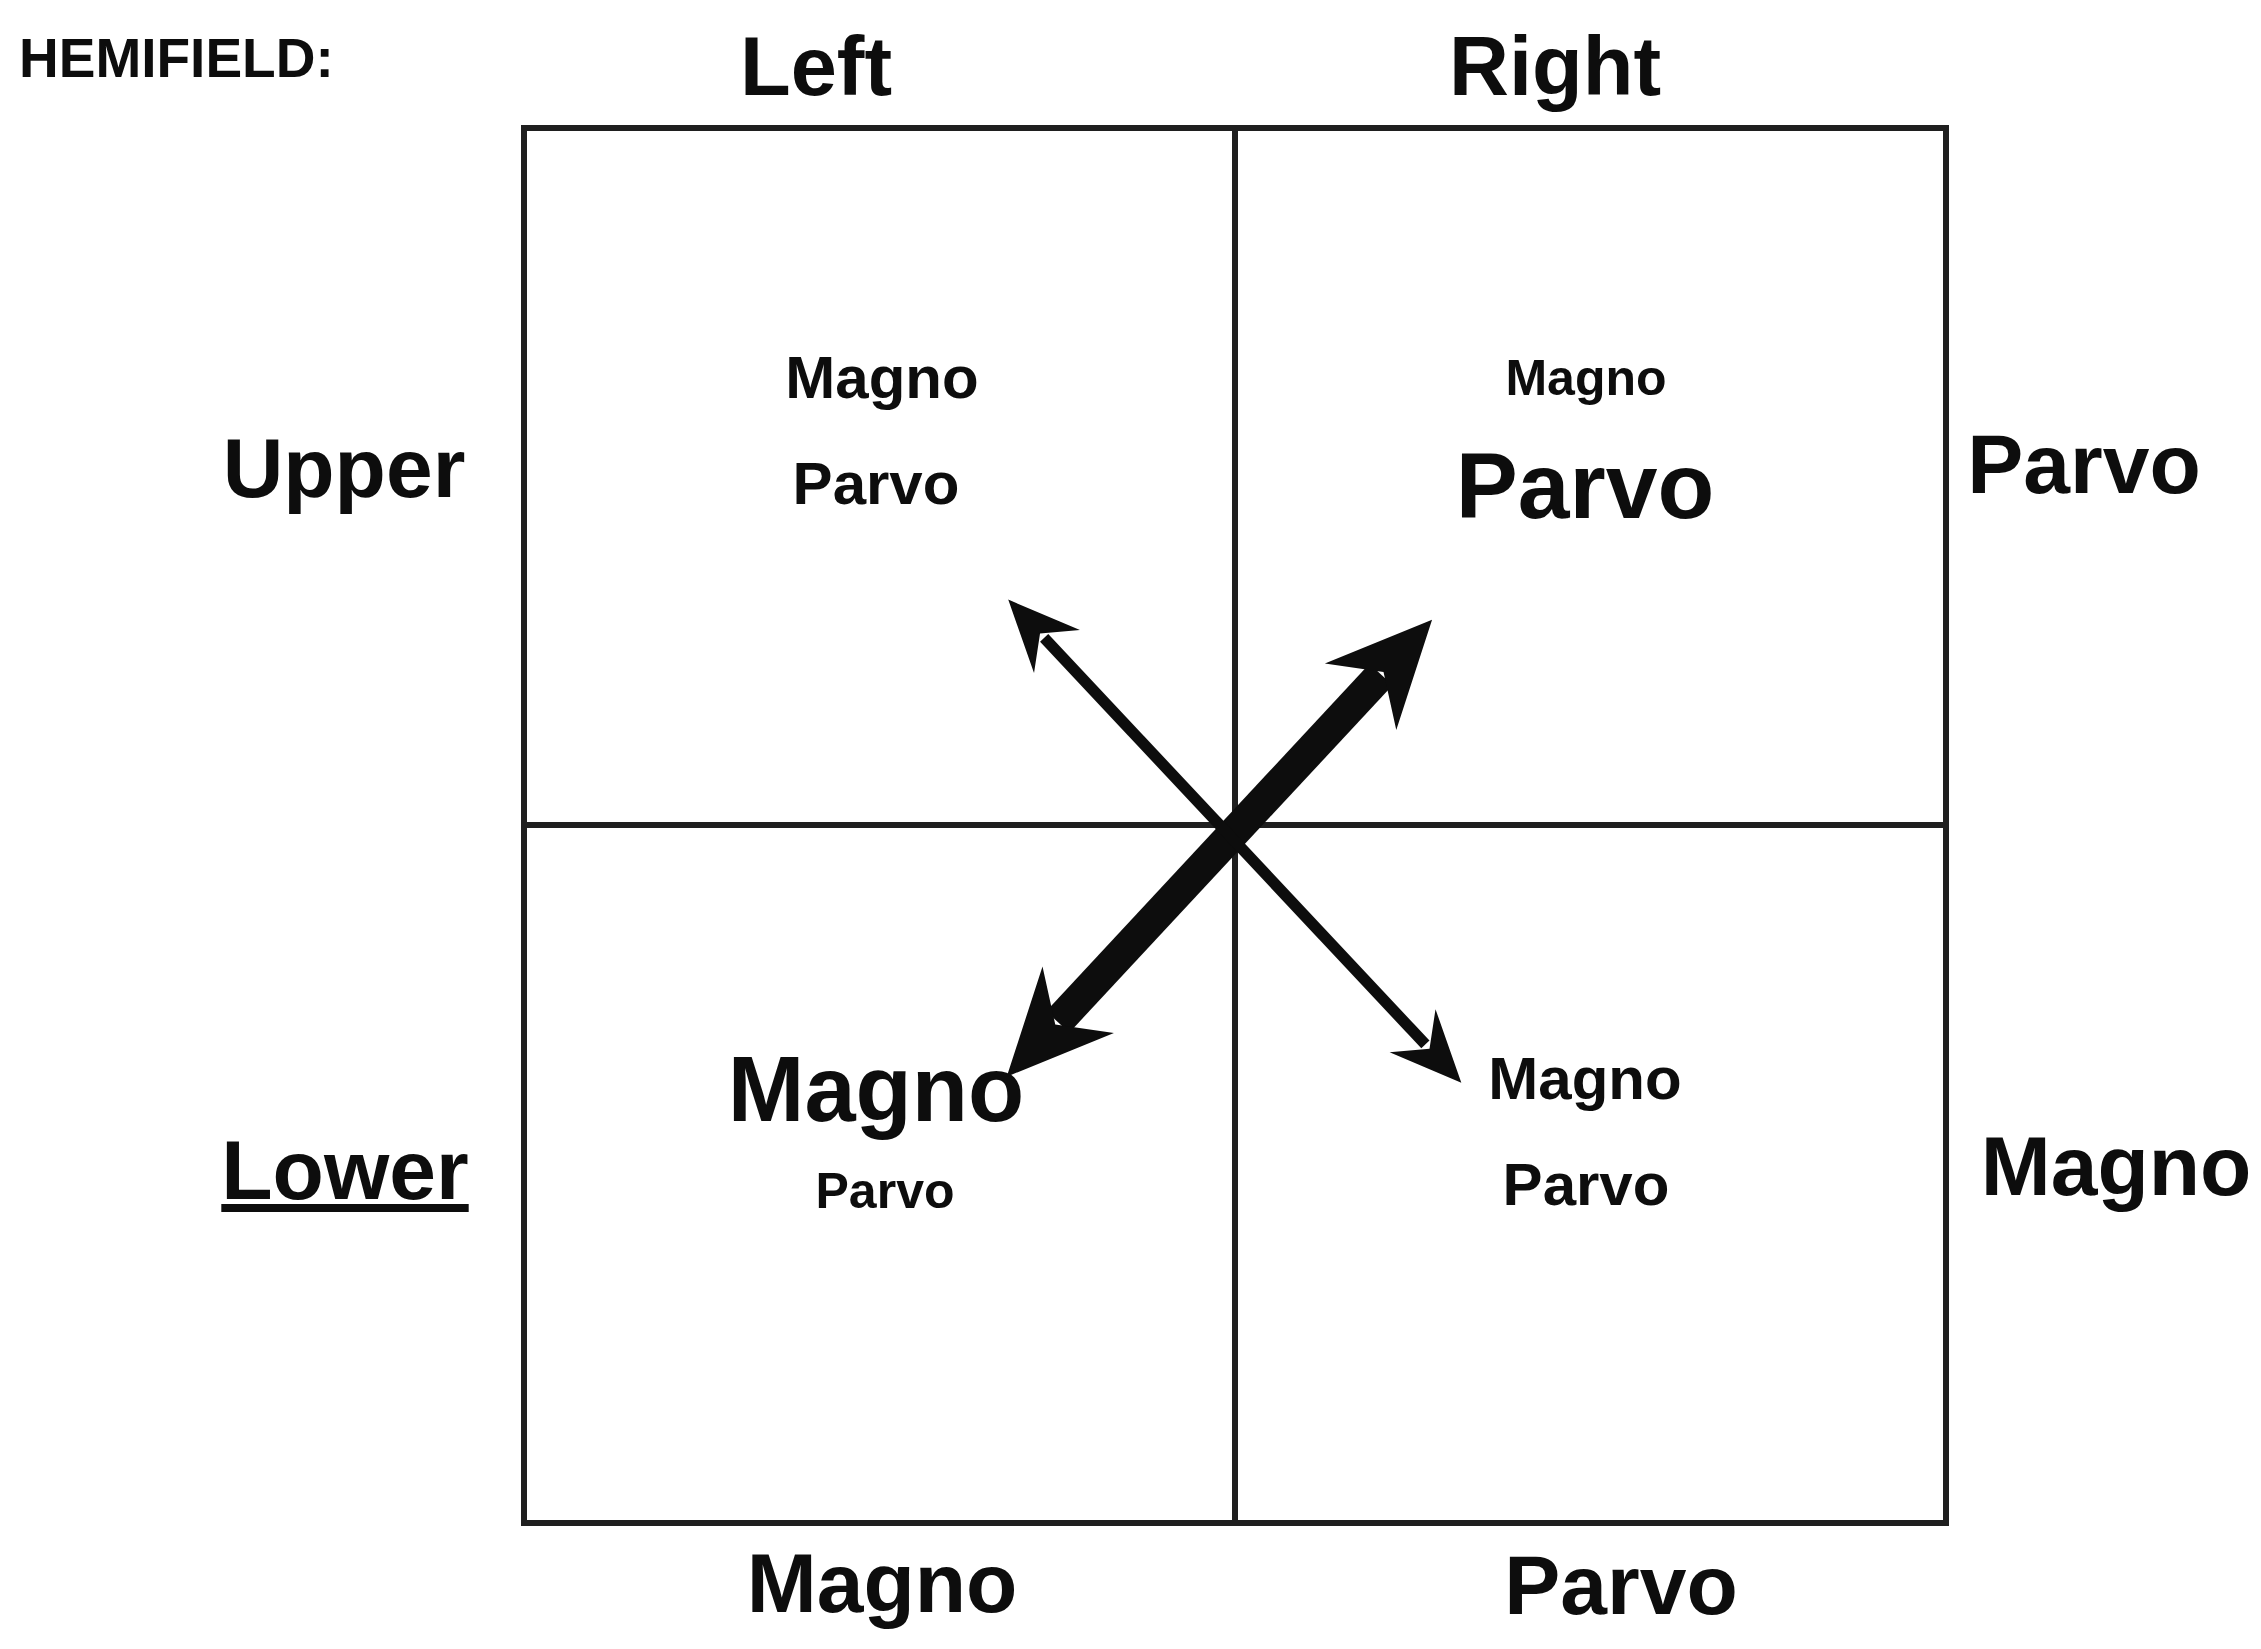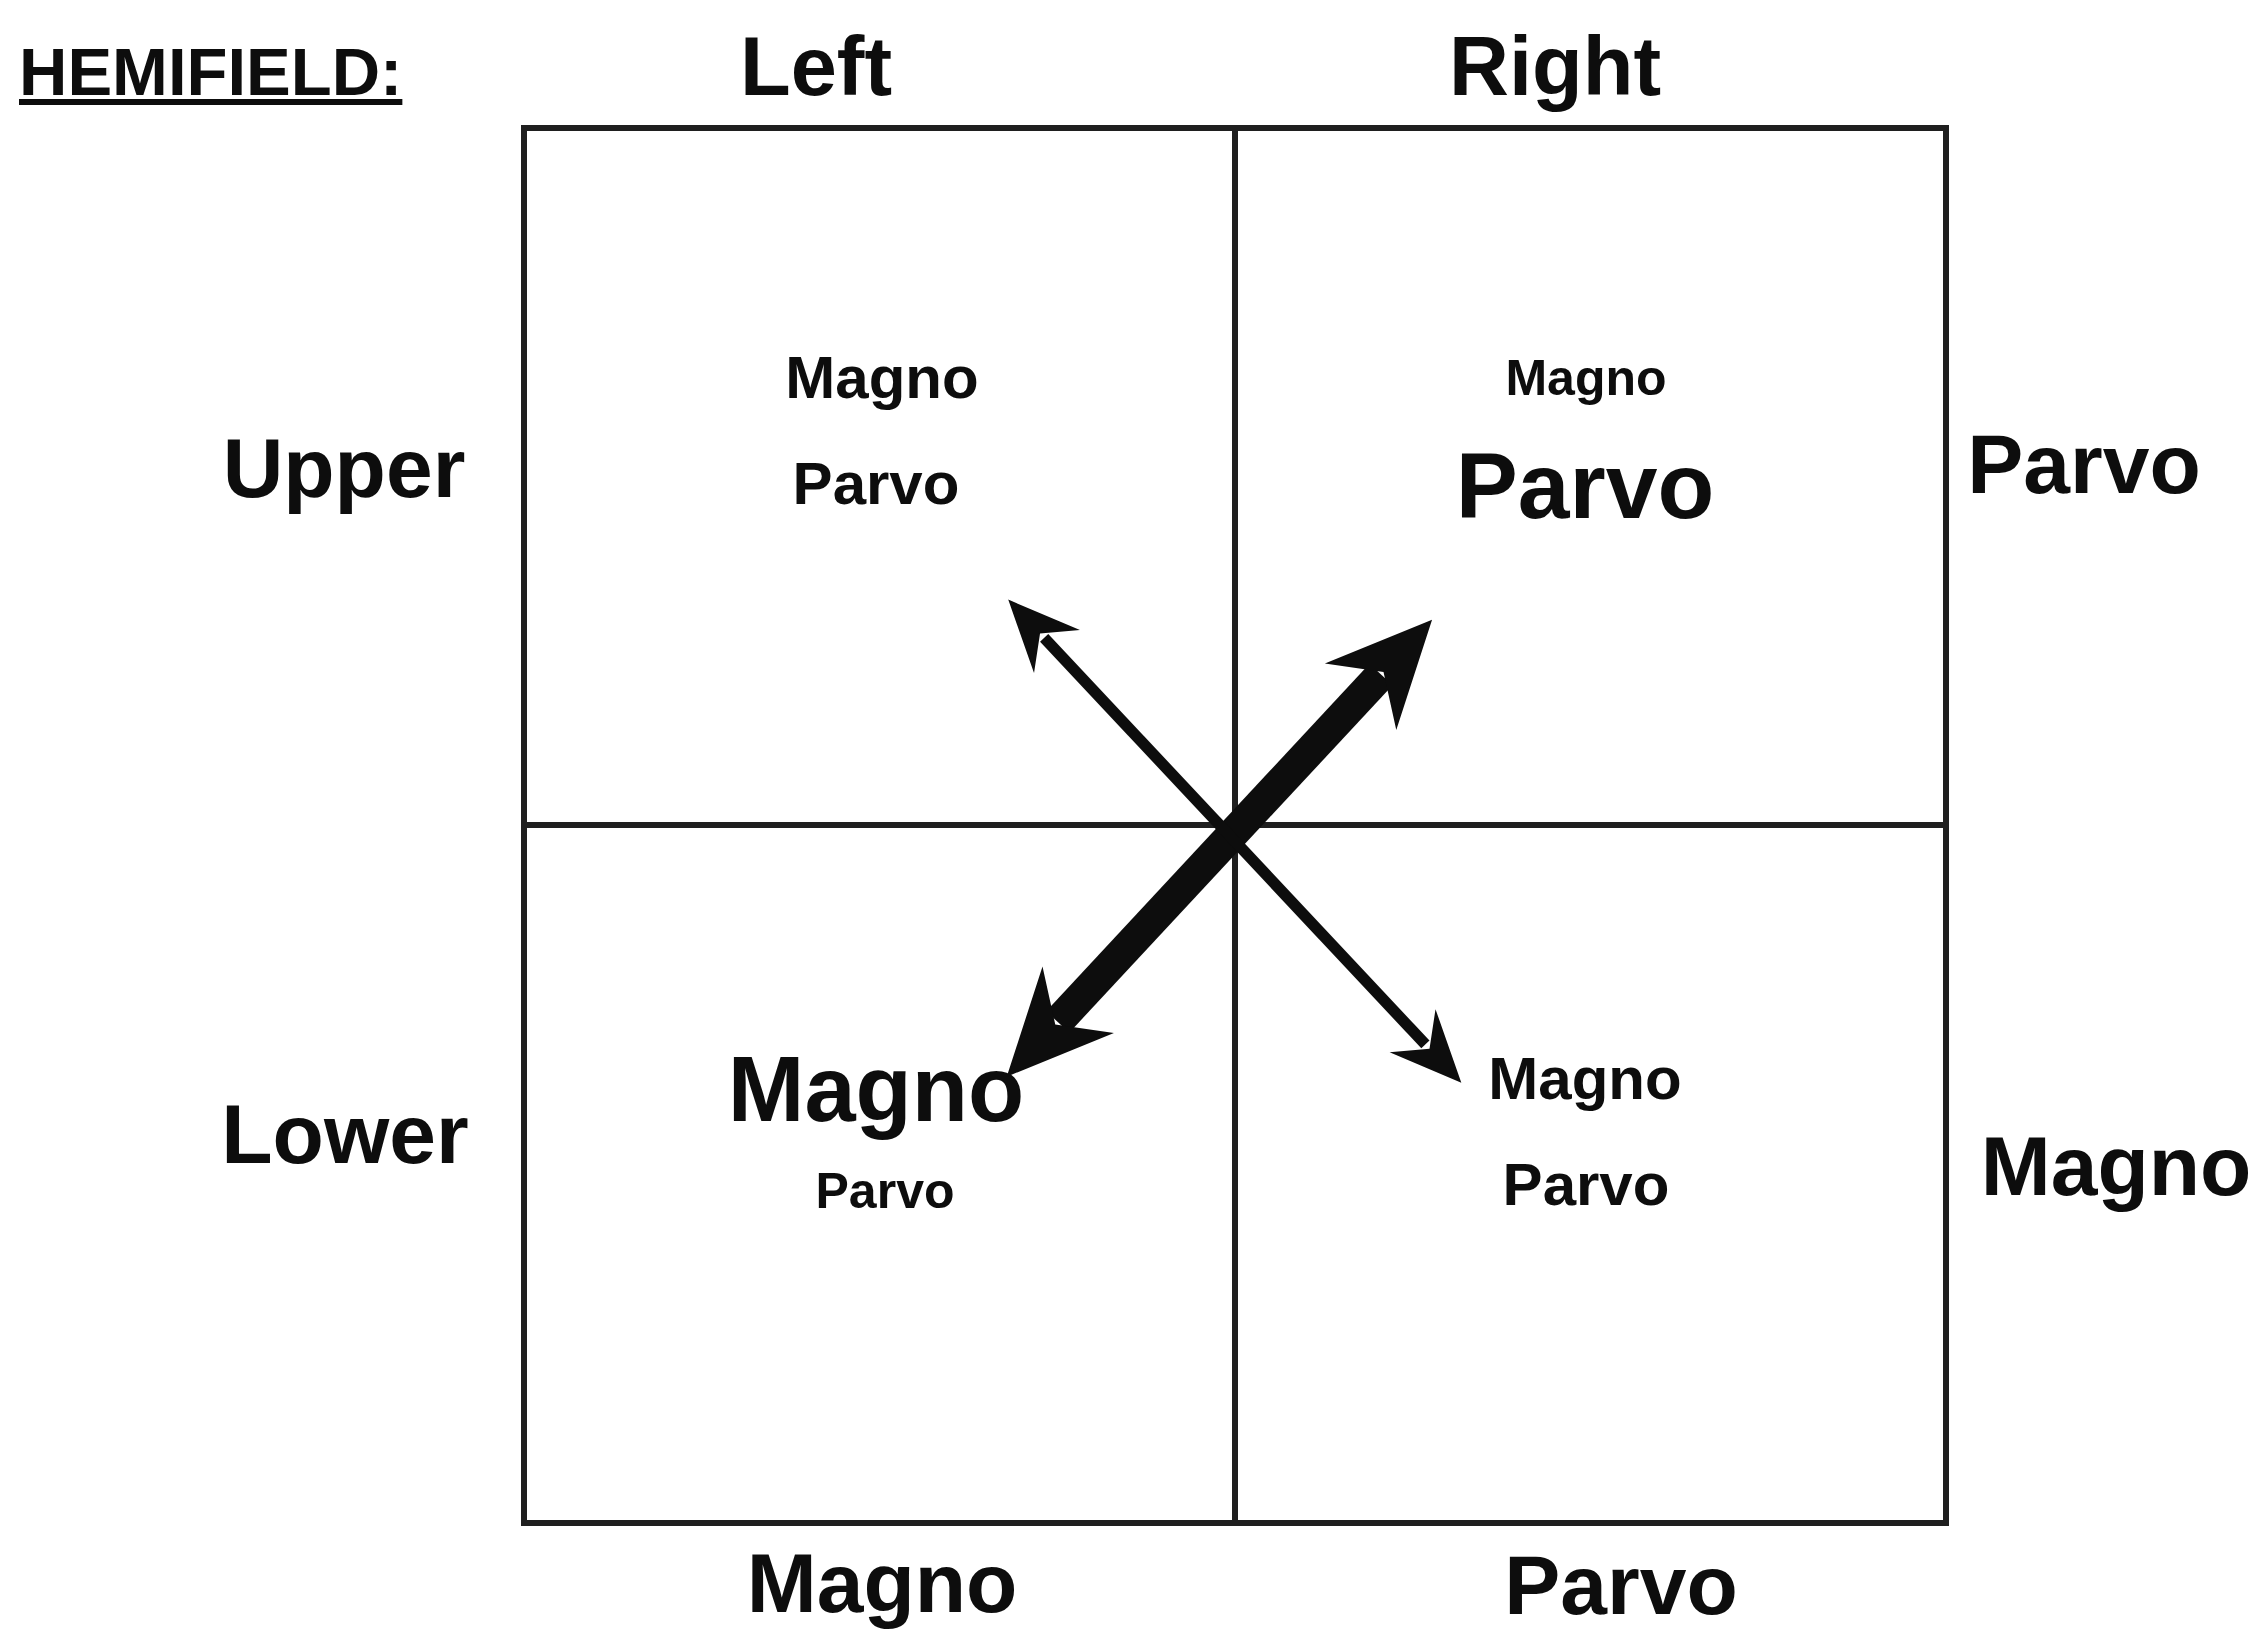--- a/index.html
+++ b/index.html
@@ -21,25 +21,25 @@
     font-weight: bold;
     white-space: nowrap;
     line-height: 1;
     color: #0d0d0d;
   }
   .centered {
     transform: translate(-50%, -50%);
     text-align: right;
   }
   
-  .title        { left: 19px;  top: 38px;   font-size: 67px; text-decoration: underline; }
+  .title        { left: 19px;  top: 31px;   font-size: 55px; }
   .col-left     { left: 816px; top: 66px;  font-size: 83px; }
   .col-right    { left: 1555px; top: 66px;  font-size: 83px; }
   .row-upper    { left: 344px;  top: 468px;  font-size: 84px; }
-  .row-lower    { left: 345px;  top: 1134px; font-size: 84px; }
+  .row-lower    { left: 345px;  top: 1170px; font-size: 84px; text-decoration: underline; }
   .right-upper  { left: 2084px; top: 464px;  font-size: 84px; }
   .right-lower  { left: 2116px; top: 1166px; font-size: 84px; }
   .bottom-left  { left: 882px; top: 1583px; font-size: 84px; }
   .bottom-right { left: 1621px; top: 1585px; font-size: 84px; }
 
   
   .ul-l1 { left: 882px; top: 378px;  font-size: 60px; }
   .ul-l2 { left: 876px; top: 484px;  font-size: 60px; }
   .ur-l1 { left: 1586px; top: 378px;  font-size: 50px; }
   .ur-l2 { left: 1585px; top: 486px;  font-size: 93px; }

